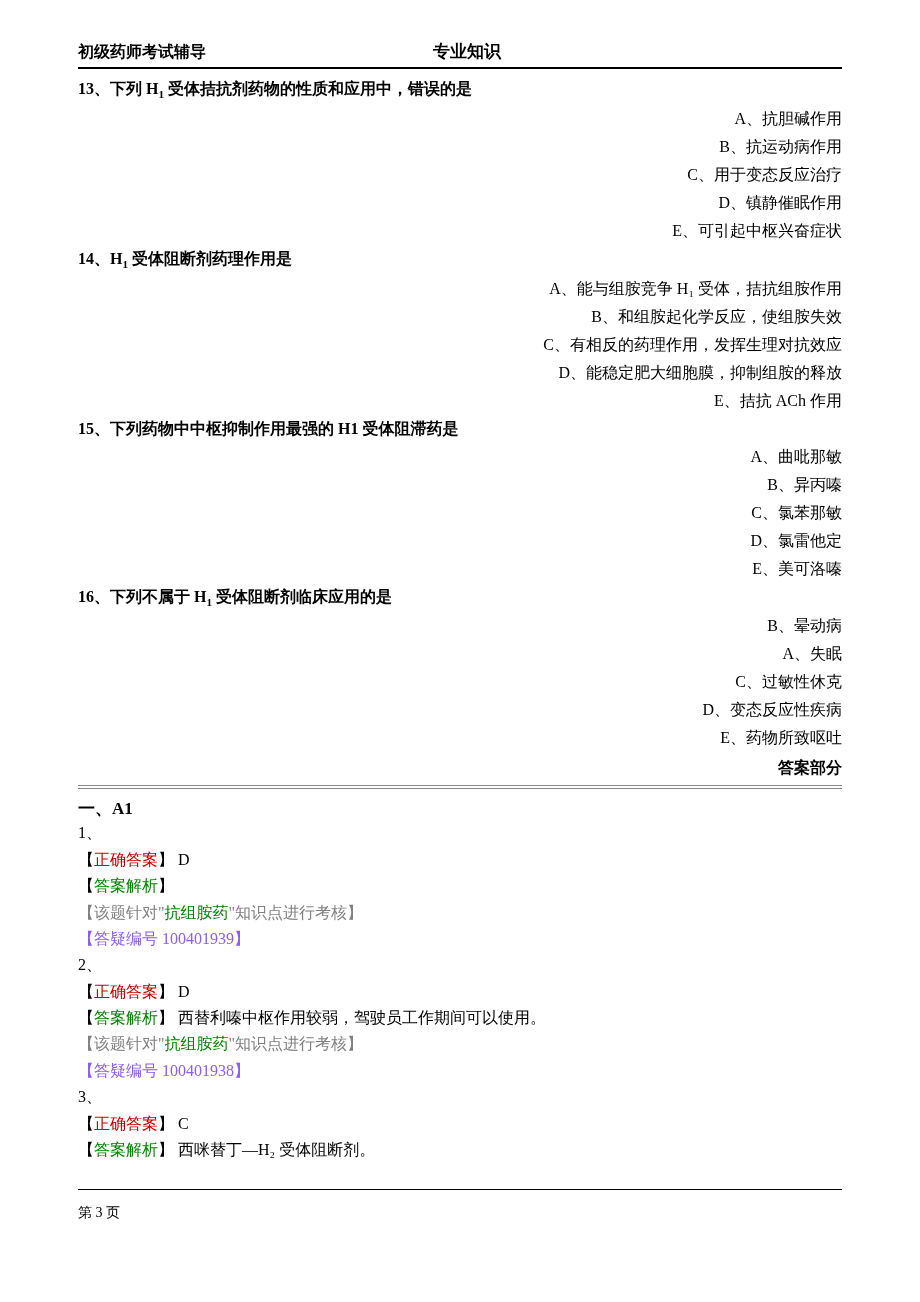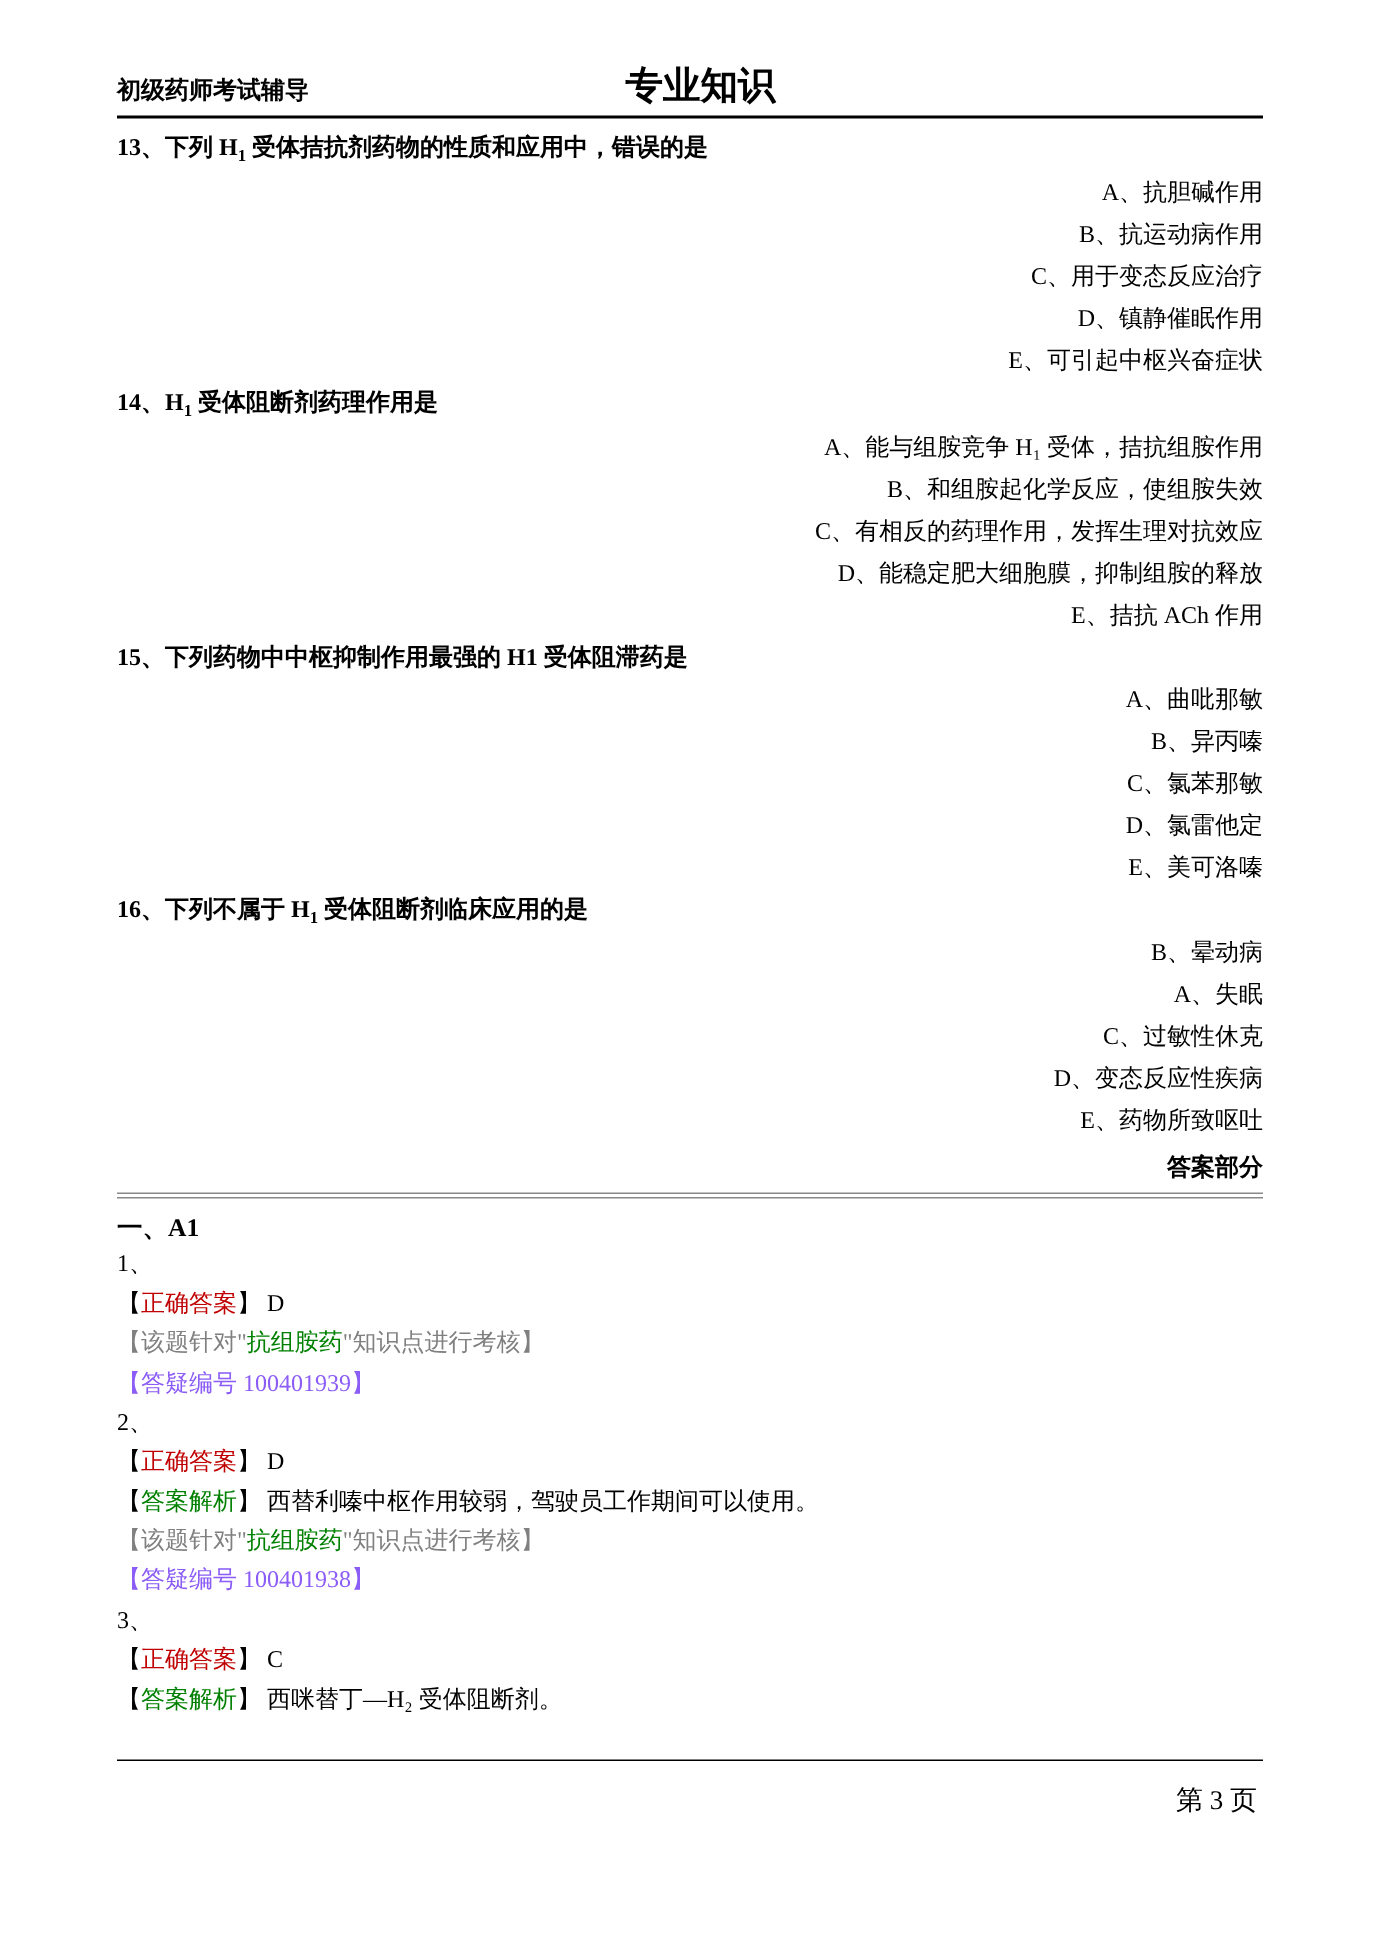--- a/index.html
+++ b/index.html
@@ -20,21 +20,21 @@
     align-items: baseline;
     gap: 16px;
   }
   .doc-subtitle {
     font-size: 16px;
     font-weight: bold;
     margin: 0;
     white-space: nowrap;
   }
   .doc-title {
-    font-size: 25px;
+    font-size: 17px;
     font-weight: bold;
     margin: 0;
     flex: 1;
     text-align: center;
     margin-left: -130px;
   }
   .under-rule {
     border-top: 2px solid #000;
     margin-top: 4px;
     margin-bottom: 6px;
@@ -76,22 +76,22 @@
   .label-red { color: #c00000; }
   .label-green { color: #008000; }
   .gray-text { color: #808080; }
   .blue-link { color: #8b5cf6; }
   .bracket { color: #000; }
   .footer-rule {
     border-top: 1px solid #000;
     margin-top: 26px;
   }
   .page-number {
-    text-align: right;
-    font-size: 18px;
+    text-align: left;
+    font-size: 14px;
     margin-top: 14px;
     padding-right: 4px;
   }
   sub { font-size: 0.7em; vertical-align: sub; }
 </style>
 </head>
 <body>
 
 <div class="page">
 
@@ -149,20 +149,23 @@
   <div class="double-rule"></div>
 
   <div class="section-label">一、A1</div>
 
   <div class="ans-item">
     <div>1、</div>
     <div>
       <span class="bracket">【</span><span class="label-red">正确答案</span><span class="bracket">】</span><span> D</span>
     </div>
     <div>
+      <span class="bracket">【</span><span class="label-green">答案解析</span><span class="bracket">】</span><span></span>
+    </div>
+    <div>
       <span class="gray-text">【该题针对"</span><span class="label-green">抗组胺药</span><span class="gray-text">"知识点进行考核】</span>
     </div>
     <div class="blue-link">【答疑编号 100401939】</div>
   </div>
 
   <div class="ans-item">
     <div>2、</div>
     <div>
       <span class="bracket">【</span><span class="label-red">正确答案</span><span class="bracket">】</span><span> D</span>
     </div>

